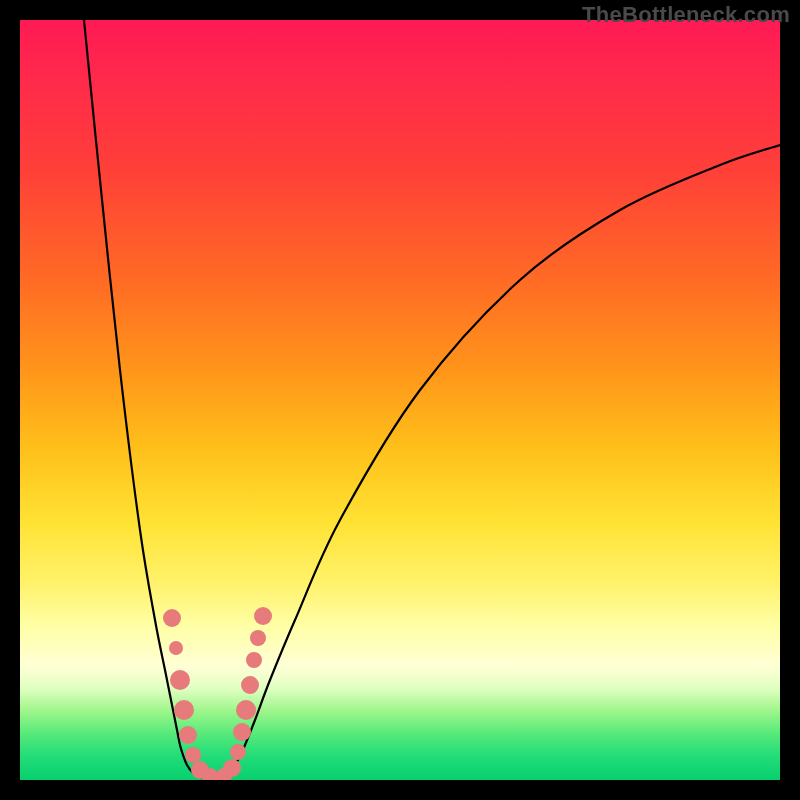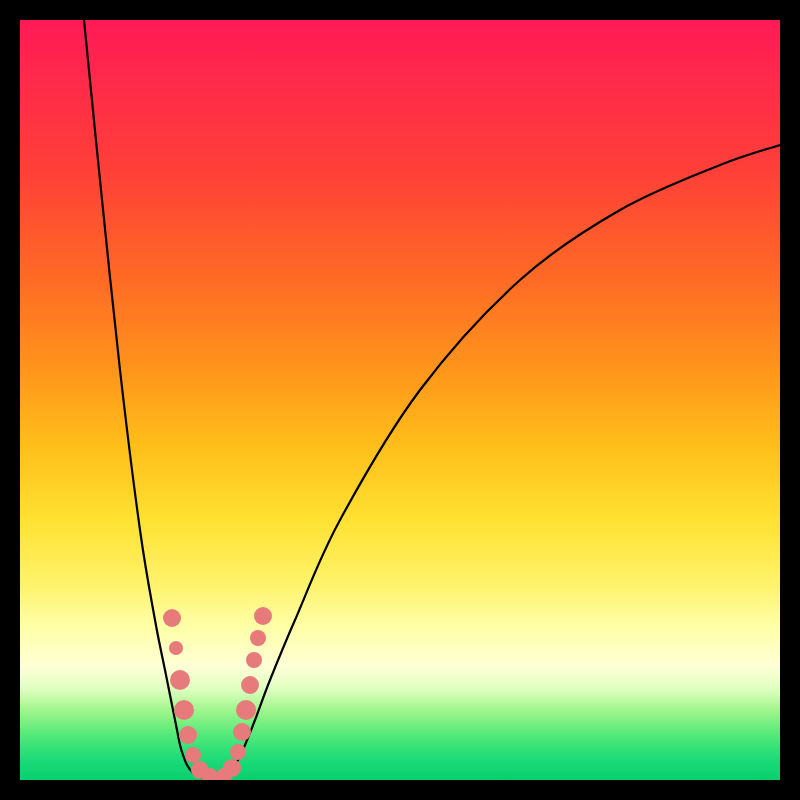--- a/index.html
+++ b/index.html
@@ -89,13 +89,14 @@
           <circle cx="218" cy="732" r="8" class="bead"></circle>
           <circle cx="222" cy="712" r="9" class="bead"></circle>
           <circle cx="226" cy="690" r="10" class="bead"></circle>
           <circle cx="230" cy="665" r="9" class="bead"></circle>
           <circle cx="234" cy="640" r="8" class="bead"></circle>
           <circle cx="238" cy="618" r="8" class="bead"></circle>
           <circle cx="243" cy="596" r="9" class="bead"></circle>
         </g>
     </svg>
   </div>
+  <div class="watermark">TheBottleneck.com</div>
 </div>
 
 </body></html>

